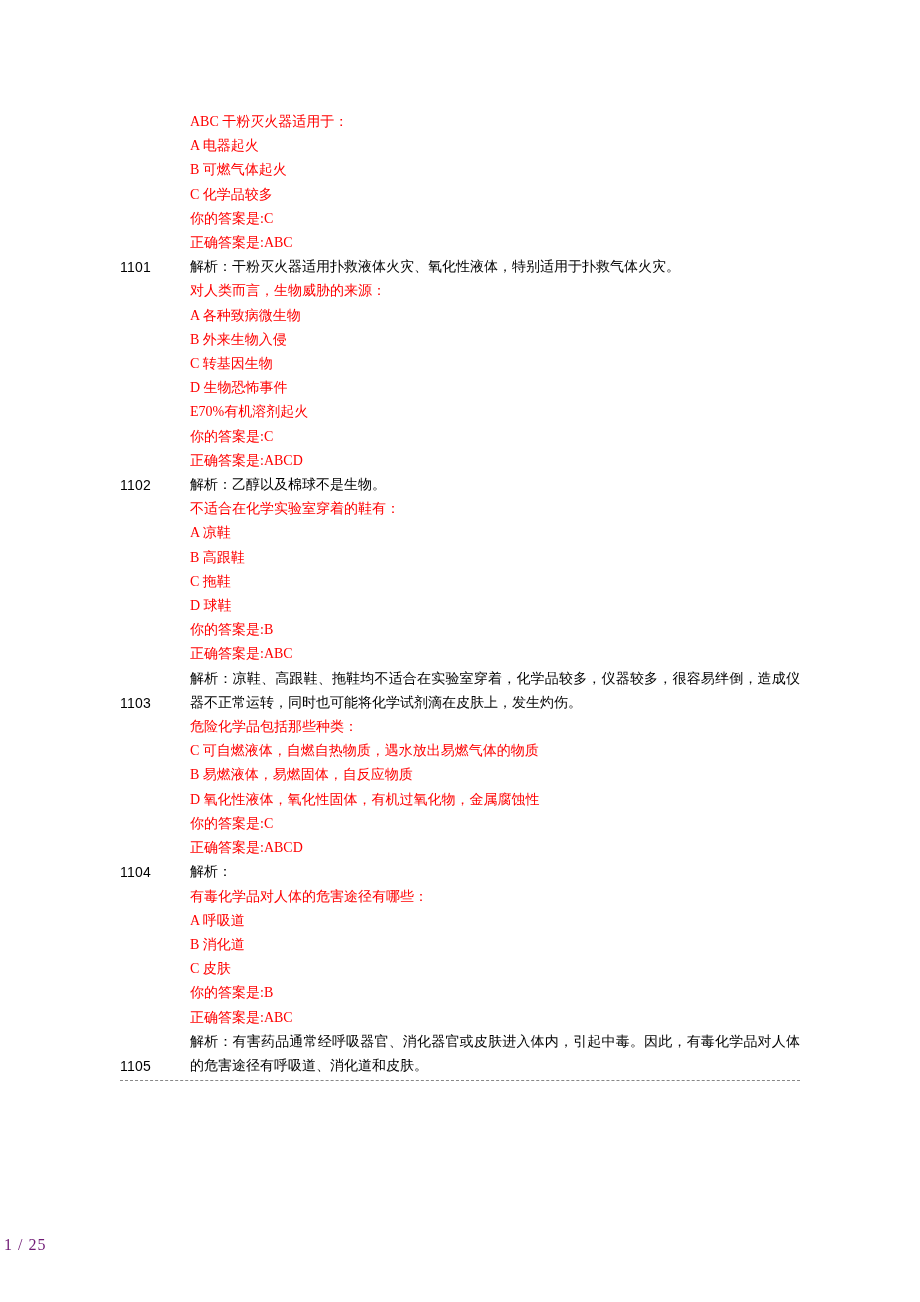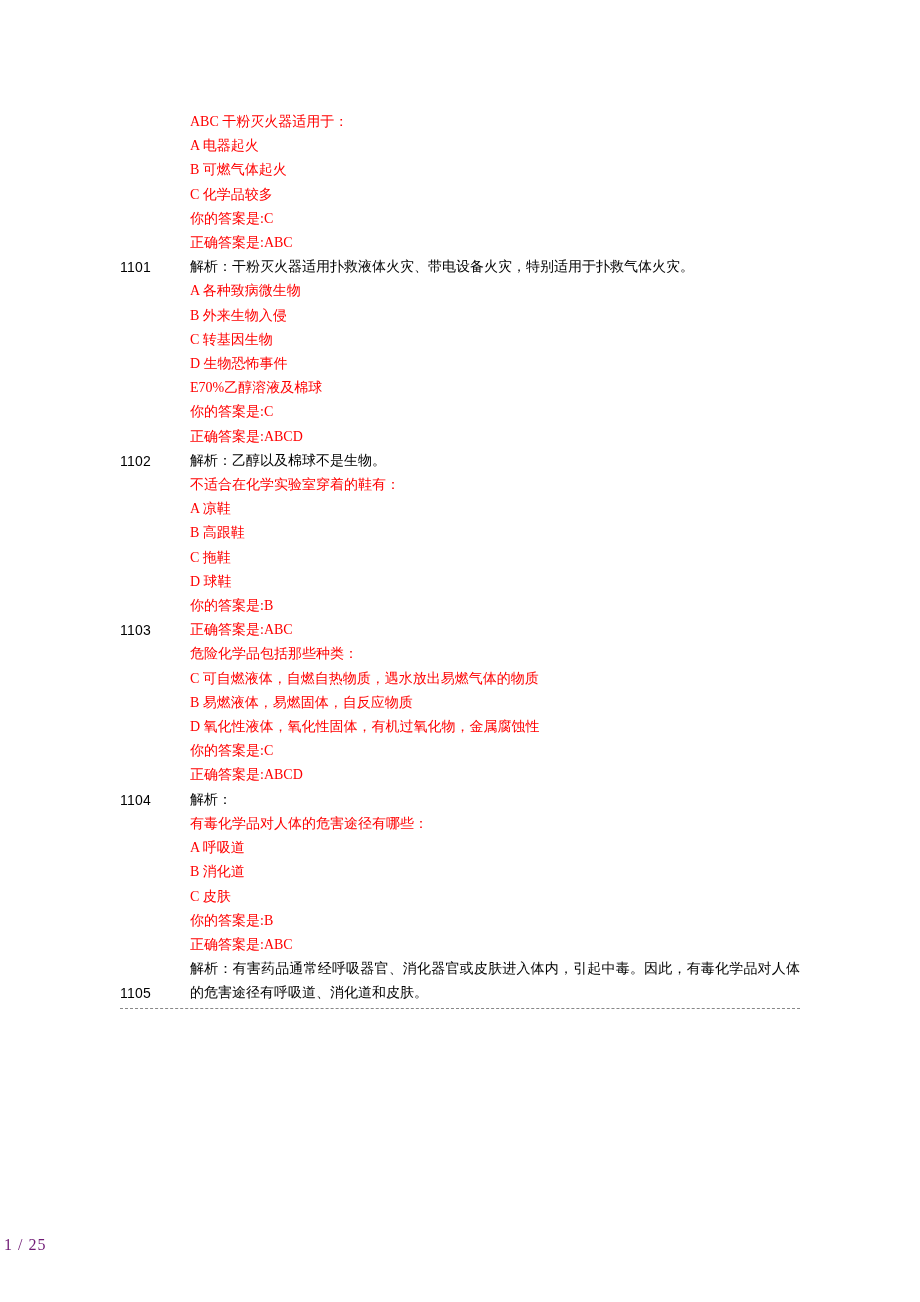--- a/index.html
+++ b/index.html
@@ -67,46 +67,48 @@
   <div id="questions-container">
       <div class="row">
         <div class="num-col">1101</div>
         <div class="content-col">
           <div class="line red">ABC 干粉灭火器适用于：</div>
           <div class="line red">A 电器起火</div>
           <div class="line red">B 可燃气体起火</div>
           <div class="line red">C 化学品较多</div>
           <div class="line red">你的答案是:C</div>
           <div class="line red">正确答案是:ABC</div>
-          <div class="line analysis">解析：干粉灭火器适用扑救液体火灾、带电设备火灾，特别适用于扑救气体火灾。</div>
+          <div class="line analysis">解析：干粉灭火器适用扑救液体火灾、氧化性液体，特别适用于扑救气体火灾。</div>
         </div>
       </div>
       <div class="row">
         <div class="num-col">1102</div>
         <div class="content-col">
+          <div class="line red">对人类而言，生物威胁的来源：</div>
           <div class="line red">A 各种致病微生物</div>
           <div class="line red">B 外来生物入侵</div>
           <div class="line red">C 转基因生物</div>
           <div class="line red">D 生物恐怖事件</div>
-          <div class="line red">E70%乙醇溶液及棉球</div>
+          <div class="line red">E70%有机溶剂起火</div>
           <div class="line red">你的答案是:C</div>
           <div class="line red">正确答案是:ABCD</div>
           <div class="line analysis">解析：乙醇以及棉球不是生物。</div>
         </div>
       </div>
       <div class="row">
         <div class="num-col">1103</div>
         <div class="content-col">
           <div class="line red">不适合在化学实验室穿着的鞋有：</div>
           <div class="line red">A 凉鞋</div>
           <div class="line red">B 高跟鞋</div>
           <div class="line red">C 拖鞋</div>
           <div class="line red">D 球鞋</div>
           <div class="line red">你的答案是:B</div>
           <div class="line red">正确答案是:ABC</div>
+          <div class="line analysis">解析：凉鞋、高跟鞋、拖鞋均不适合在实验室穿着，化学品较多，仪器较多，很容易绊倒，造成仪器不正常运转，同时也可能将化学试剂滴在皮肤上，发生灼伤。</div>
         </div>
       </div>
       <div class="row">
         <div class="num-col">1104</div>
         <div class="content-col">
           <div class="line red">危险化学品包括那些种类：</div>
           <div class="line red">C 可自燃液体，自燃自热物质，遇水放出易燃气体的物质</div>
           <div class="line red">B 易燃液体，易燃固体，自反应物质</div>
           <div class="line red">D 氧化性液体，氧化性固体，有机过氧化物，金属腐蚀性</div>
           <div class="line red">你的答案是:C</div>

